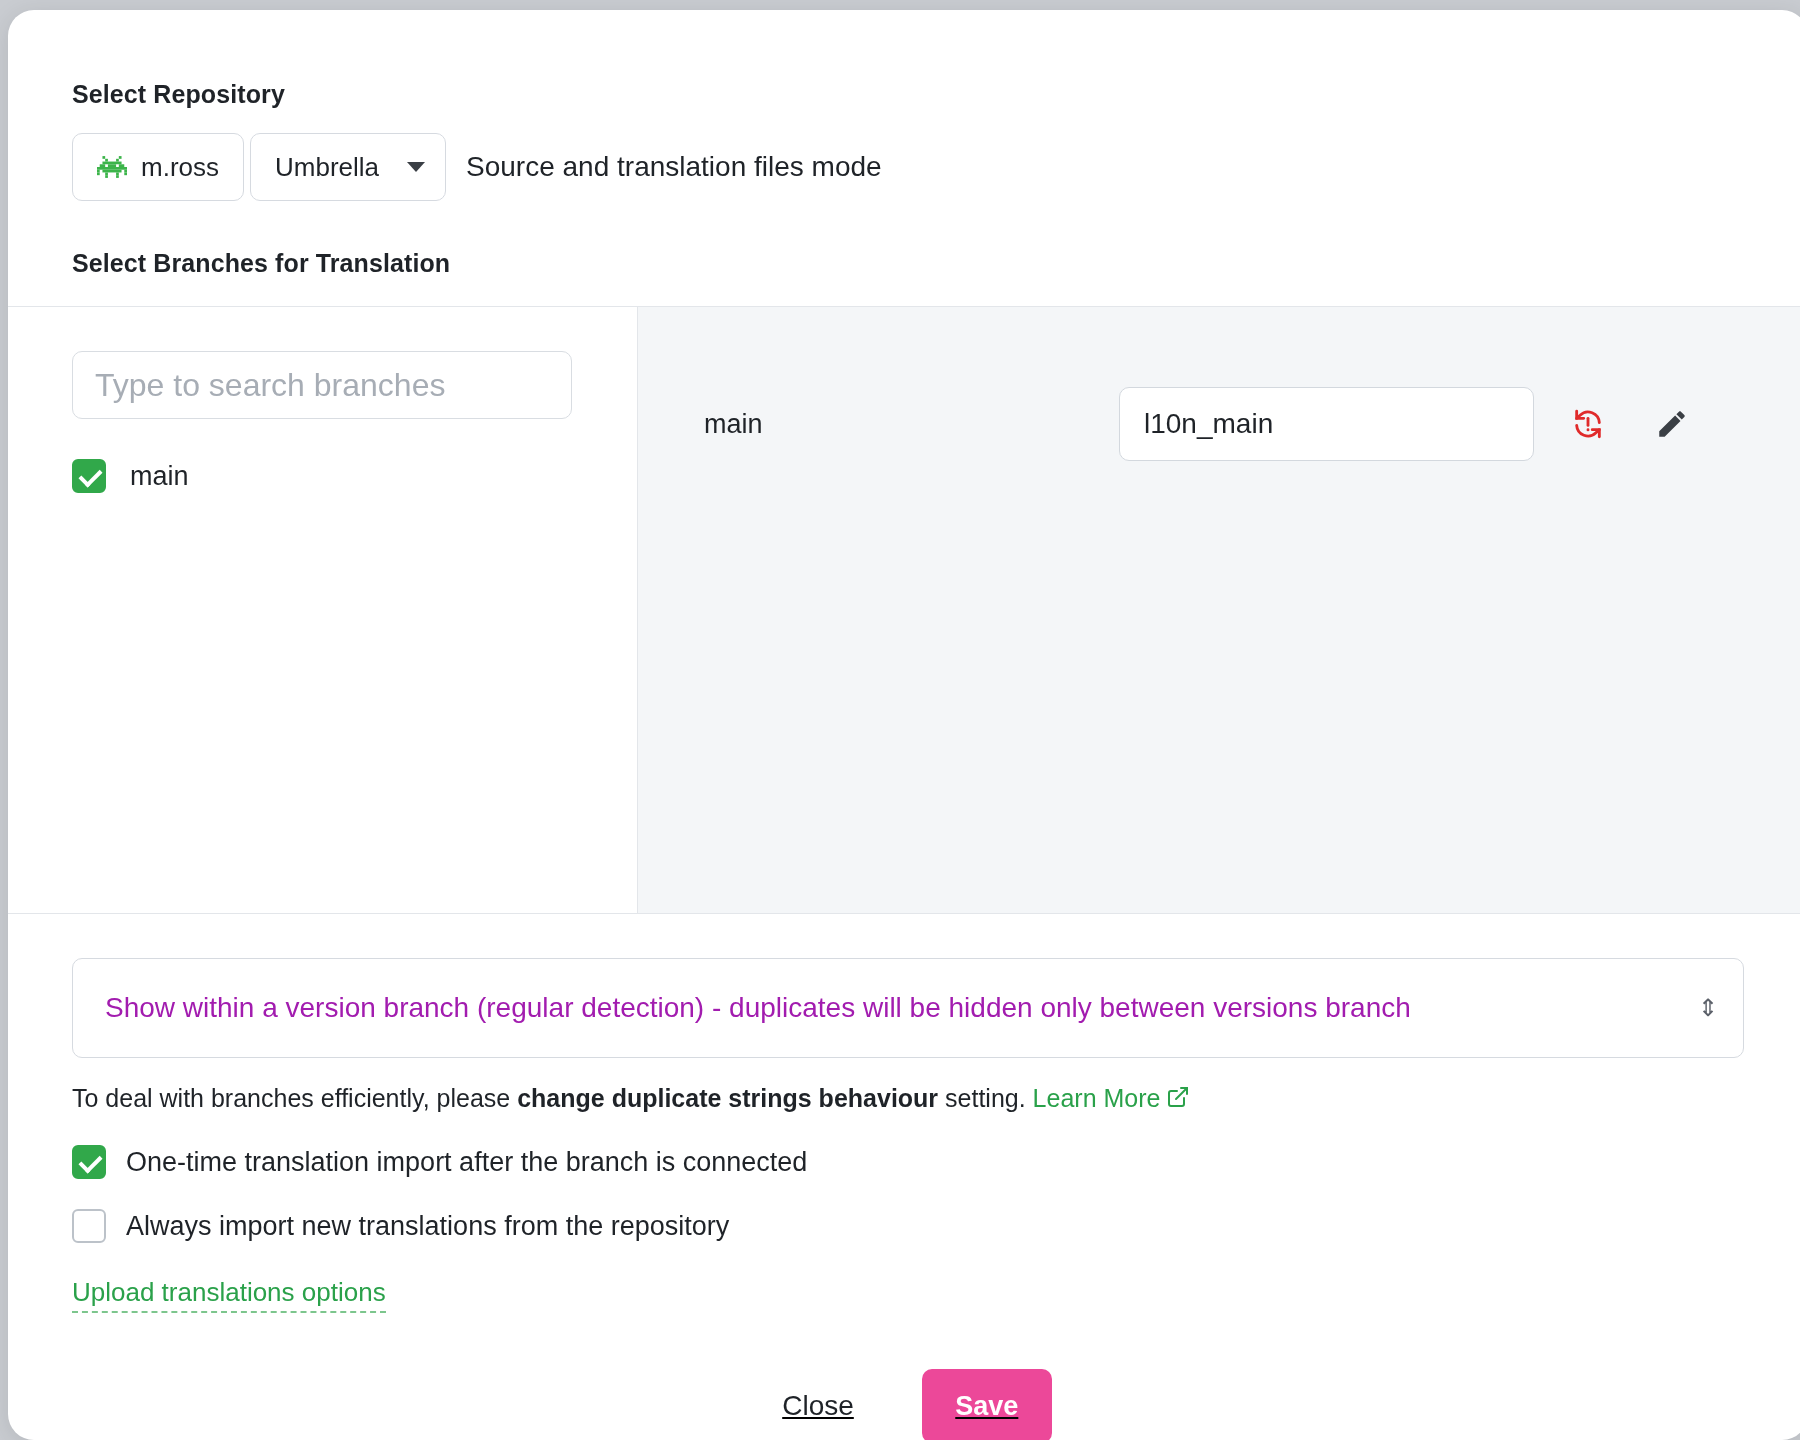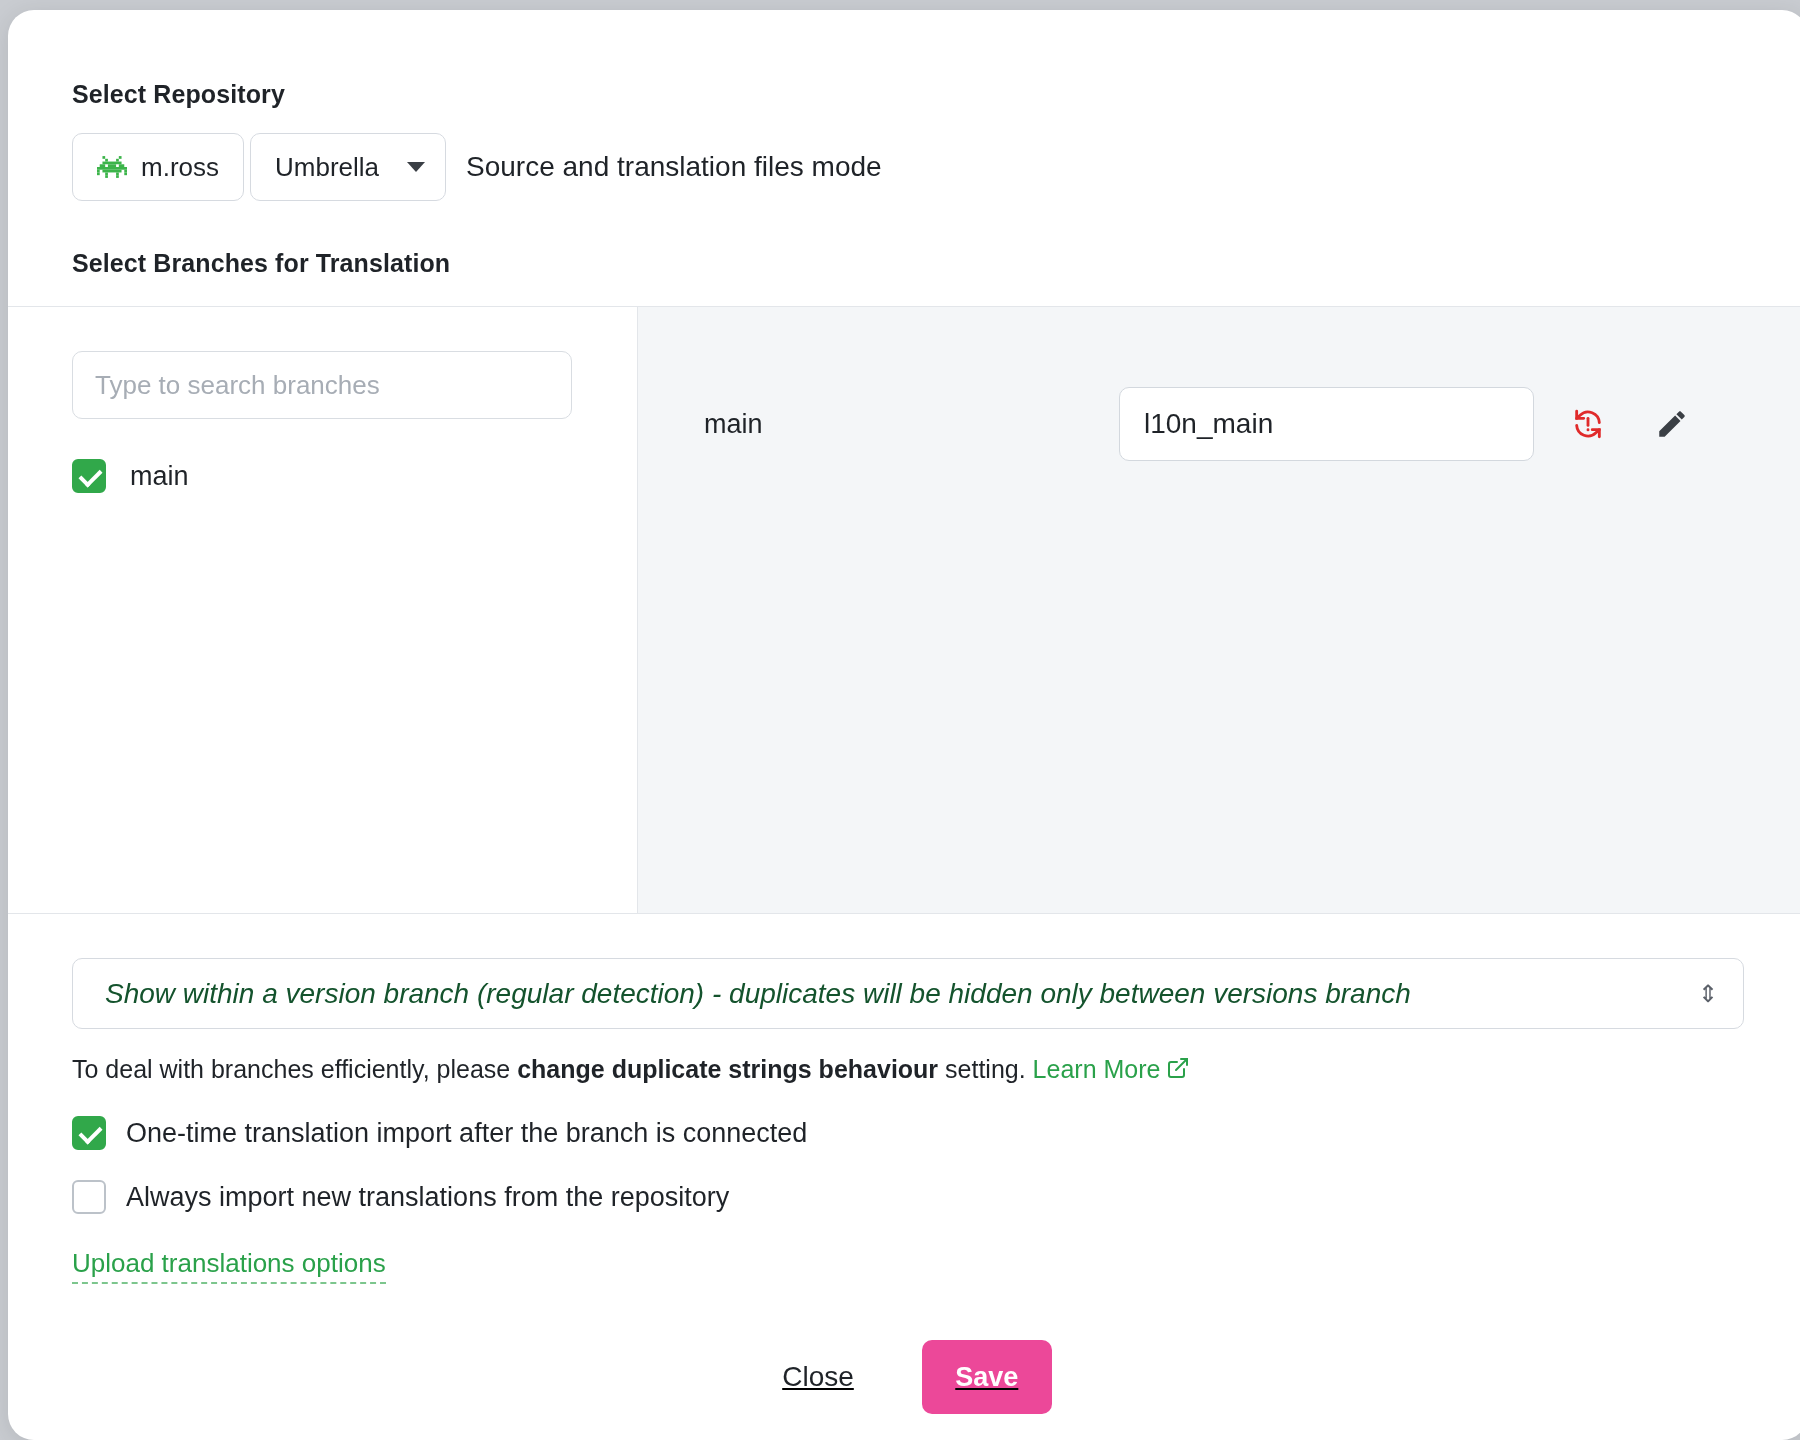--- a/index.html
+++ b/index.html
@@ -83,21 +83,21 @@
     width: 629px;
     background: #ffffff;
     padding: 44px 64px 0 64px;
   }
   .search-input {
     width: 500px;
     height: 68px;
     border: 1px solid #d9dde2;
     border-radius: 10px;
     padding: 0 22px;
-    font-size: 26px;
+    font-size: 32px;
     color: #1f2328;
     font-family: "Liberation Sans", sans-serif;
     outline: none;
   }
   .search-input::placeholder { color: #a7adb5; }
   .branch-row {
     display: flex;
     align-items: center;
     gap: 24px;
     margin-top: 40px;
@@ -181,33 +181,32 @@
   .icon-btn.pencil { margin-left: 44px; }
 
   
   .bottom { padding: 0 64px; }
   .select-wrap {
     position: relative;
     margin-top: 44px;
   }
   .big-select {
     width: 1672px;
-    height: 71px;
+    height: 100px;
     border: 1px solid #d6dae0;
     border-radius: 10px;
     background: #fff;
     padding: 0 52px 0 32px;
     font-size: 28px;
-    color: #14532d;
+    color: #a21caf;
     white-space: nowrap;
     overflow: hidden;
     display: flex;
     align-items: center;
     cursor: pointer;
-    font-style: italic;
   }
   .select-arrows {
     position: absolute;
     right: 26px;
     top: 50%;
     transform: translateY(-50%);
     font-size: 24px;
     color: #5b6069;
     line-height: 1;
   }

